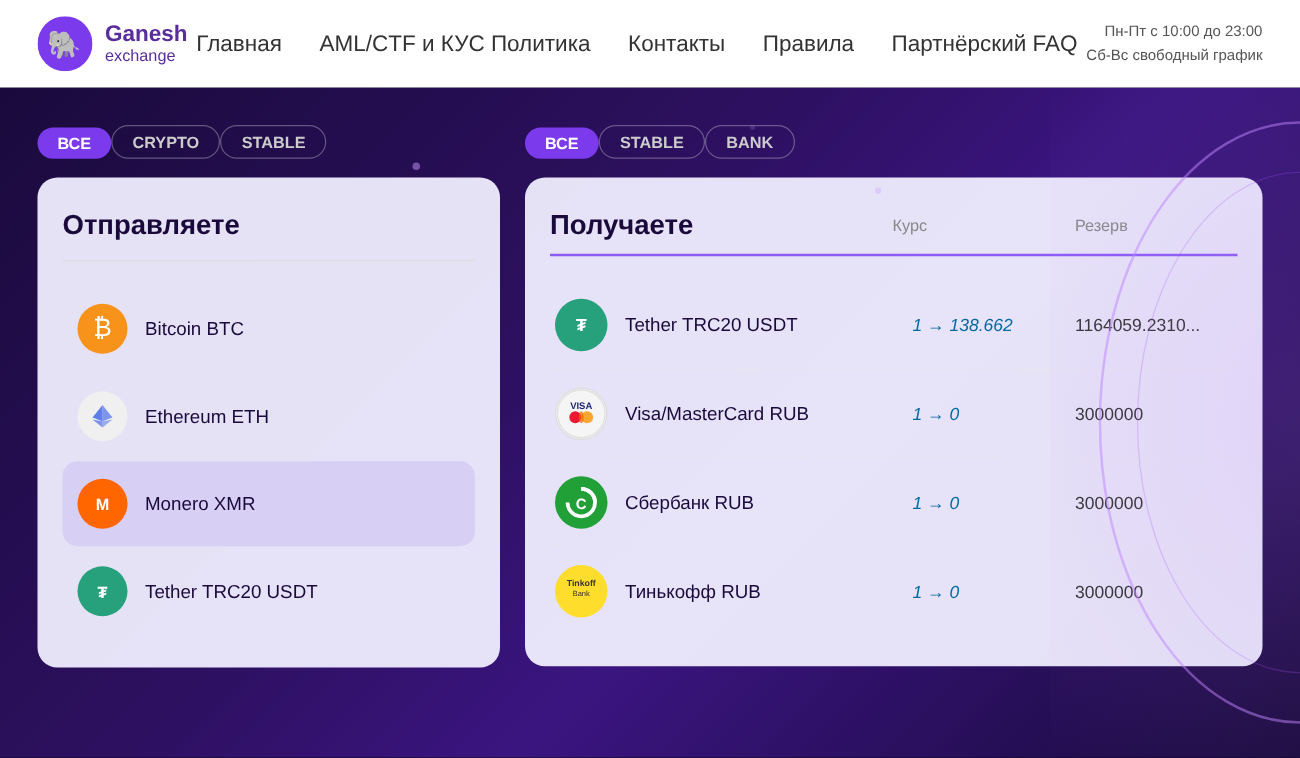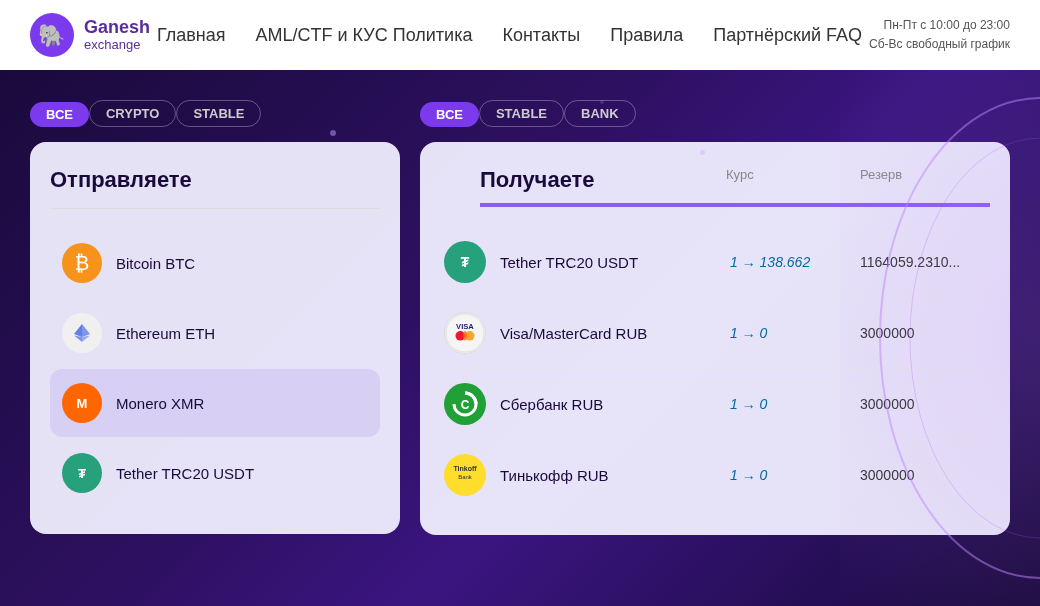--- a/index.html
+++ b/index.html
@@ -160,35 +160,34 @@
     }
     .currency-name {
       font-size: 15px;
       font-weight: 500;
       color: #1a0a3c;
     }
 
     
     .receive-header {
       display: flex;
-      align-items: flex-start;
+      align-items: center;
       justify-content: space-between;
       margin-bottom: 20px;
       padding-bottom: 10px;
-      border-bottom: 4px solid #8b5cf6;
-      margin-left: 40px;
+      border-bottom: 2px solid #8b5cf6;
     }
     .receive-title {
       font-size: 22px;
       font-weight: 600;
       color: #1a0a3c;
     }
     .receive-col-headers {
       display: flex;
-      gap: 4px;
+      gap: 16px;
       align-items: center;
     }
     .col-header {
       font-size: 13px;
       color: #888;
       min-width: 130px;
       text-align: left;
     }
 
     .receive-item {

